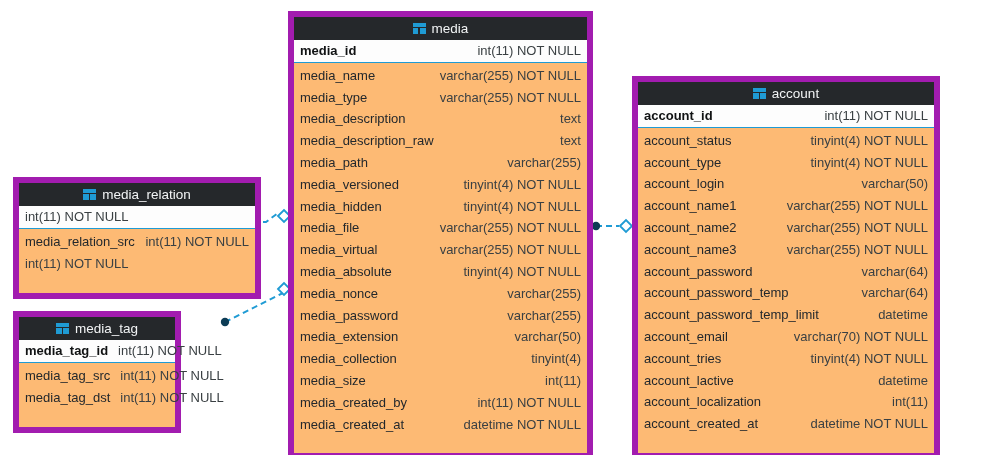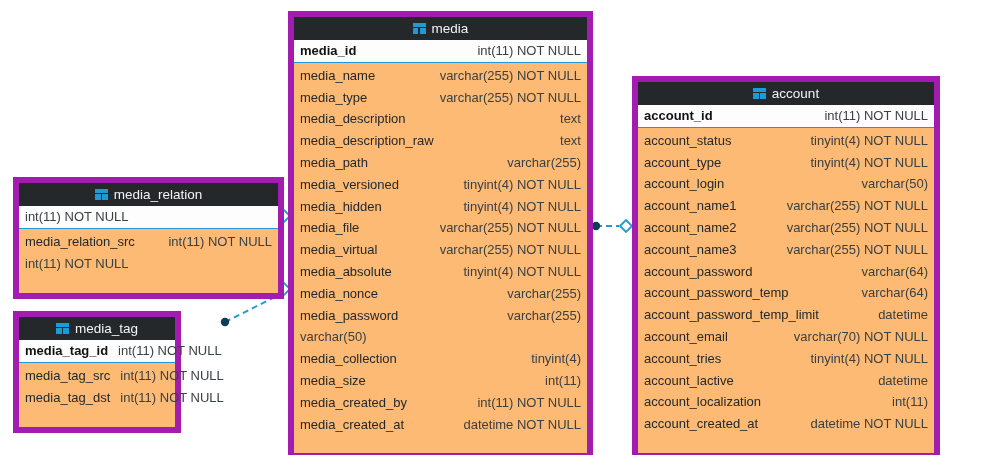--- a/index.html
+++ b/index.html
@@ -52,21 +52,21 @@
   }
   .row .cname{text-align:center;}
   .row .ctype{text-align:right;color:#3a4043;}
   .pkrow .cname{font-weight:bold;color:#101213;}
   .pkrow .ctype{color:#3a4043;}
   .body{padding-top:2px;padding-bottom:18px;}
 
   
   #tbl-media{left:288px;top:11px;width:305px;}
   #tbl-account{left:632px;top:52px;width:308px;margin-top:24px;}
-  #tbl-media_relation{left:13px;top:177px;width:271px;}
+  #tbl-media_relation{left:13px;top:177px;width:248px;}
   #tbl-media_tag{left:13px;top:311px;width:168px;}
 
   #tbl-media .row, #tbl-account .row{height:21.8px;line-height:21.8px;}
 </style>
 </head>
 <body>
 
 <div id="canvas">
 
   <svg class="links" viewBox="0 0 987 455" xmlns="http://www.w3.org/2000/svg">
@@ -182,20 +182,21 @@
         </div>
       <div class="row">
           <span class="cname">media_nonce</span>
           <span class="ctype">varchar(255)</span>
         </div>
       <div class="row">
           <span class="cname">media_password</span>
           <span class="ctype">varchar(255)</span>
         </div>
       <div class="row">
+          <span class="cname">media_extension</span>
           <span class="ctype">varchar(50)</span>
         </div>
       <div class="row">
           <span class="cname">media_collection</span>
           <span class="ctype">tinyint(4)</span>
         </div>
       <div class="row">
           <span class="cname">media_size</span>
           <span class="ctype">int(11)</span>
         </div>

